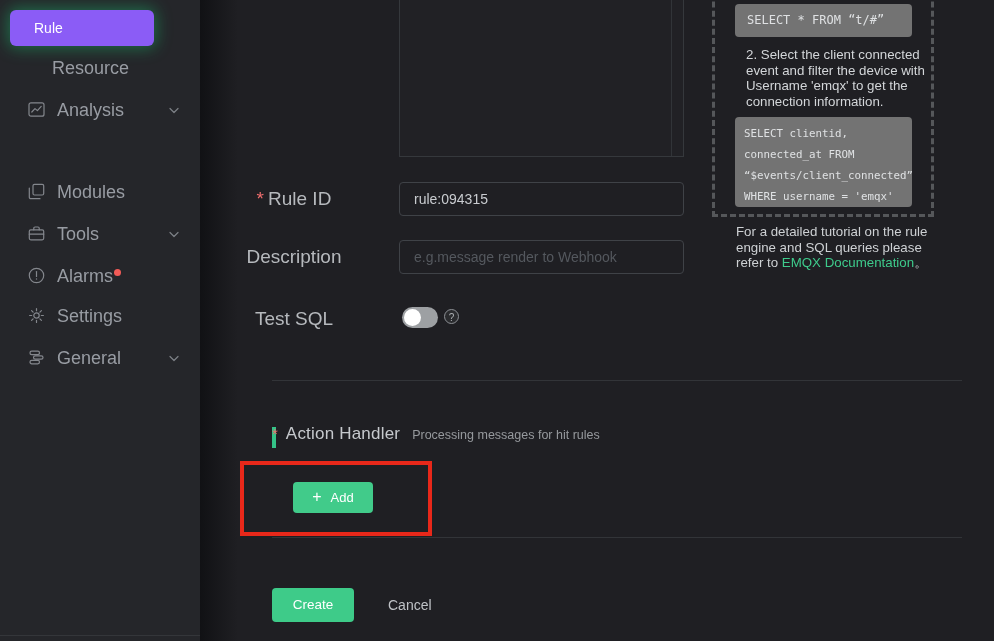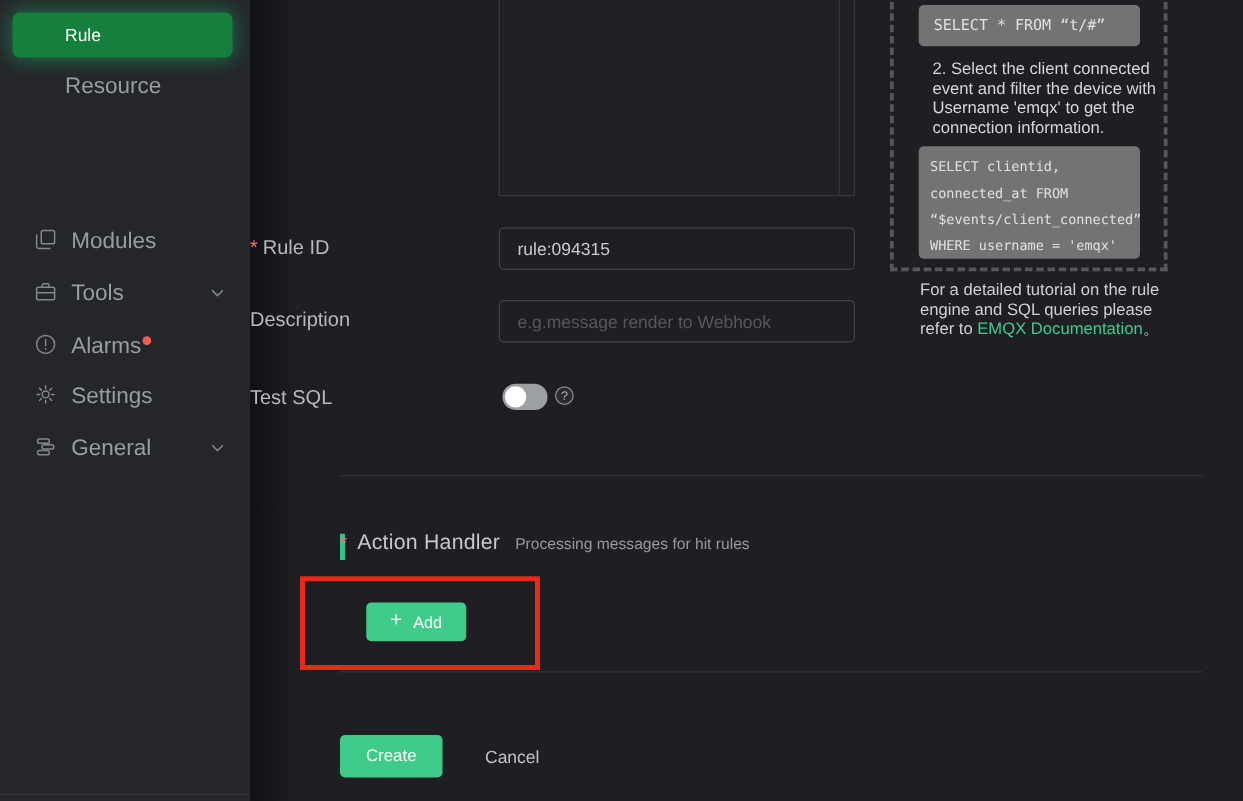--- a/index.html
+++ b/index.html
@@ -6,40 +6,40 @@
   body{
     width:994px;height:641px;position:relative;overflow:hidden;
     background:#1f1f23;
     font-family:"Liberation Sans","DejaVu Sans",sans-serif;
     -webkit-font-smoothing:antialiased;
   }
   
   .sidebar{position:absolute;left:0;top:0;width:200px;height:641px;background:#25262a;}
   .main-shadow{position:absolute;left:200px;top:0;width:38px;height:641px;
     background:linear-gradient(to right,rgba(5,6,8,.55),rgba(5,6,8,0));pointer-events:none;}
-  .rule-btn{position:absolute;left:10px;top:10px;width:176px;height:36px;border-radius:6px;
-    background:#15803d;color:#fff;font-size:14px;line-height:36px;padding-left:42px;box-sizing:border-box;
+  .rule-btn{position:absolute;left:10px;top:10px;width:144px;height:36px;border-radius:6px;
+    background:#8b5cf6;color:#fff;font-size:14px;line-height:36px;padding-left:24px;box-sizing:border-box;
     box-shadow:0 0 16px 2px rgba(24,198,116,.45);cursor:pointer;}
   .side-item{position:absolute;left:0;width:200px;height:30px;line-height:30px;
     color:#989ca3;font-size:18px;cursor:pointer;}
   .side-item .lbl{position:absolute;left:57px;top:0;}
   .side-item .lbl.noicon{left:52px;}
   .side-icon{position:absolute;left:28px;top:6px;width:17px;height:17px;}
   .side-chevron{position:absolute;left:169px;top:12px;width:10px;height:7px;}
   .alarm-dot{display:inline-block;width:7px;height:7px;border-radius:50%;background:#f25b57;
     margin-left:1px;vertical-align:6px;}
   .side-bottom-line{position:absolute;left:0;top:635px;width:200px;height:1px;background:#34363a;}
 
   
   .sql-editor{position:absolute;left:399px;top:-42px;width:285px;height:199px;box-sizing:border-box;
     background:#212125;border:1px solid #35383c;}
   .editor-scroll{position:absolute;right:11px;top:0;bottom:0;width:1px;background:#313438;}
 
   
-  .form-label{position:absolute;left:200px;width:188px;text-align:left;color:#b6b9bd;font-size:16px;height:20px;line-height:20px;}
+  .form-label{position:absolute;left:200px;width:188px;text-align:center;color:#b6b9bd;font-size:19px;height:20px;line-height:20px;}
   .req{color:#f16e6e;margin-right:4px;}
   .tb{position:absolute;left:399px;width:285px;height:34px;box-sizing:border-box;border:1px solid #3f4247;
     border-radius:4px;background:transparent;color:#c9ccd0;font-size:14px;padding:0 14px;outline:none;
     font-family:"Liberation Sans","DejaVu Sans",sans-serif;}
   .tb::placeholder{color:#54585e;opacity:1;}
   .toggle{position:absolute;left:402px;top:307px;width:36px;height:21px;border-radius:11px;background:#9da0a3;cursor:pointer;}
   .toggle .knob{position:absolute;left:2px;top:2px;width:17px;height:17px;border-radius:50%;background:#fff;}
   .help-icon{position:absolute;left:444px;top:309px;width:15px;height:15px;border-radius:50%;
     border:1px solid #8d9095;color:#aeb1b5;font-size:10px;line-height:15px;text-align:center;
     box-sizing:border-box;cursor:pointer;background:#2a2b2e;}
@@ -84,20 +84,30 @@
 <div class="sidebar">
 
   <div class="rule-btn">
     <span>Rule</span>
   </div>
 
   <div class="side-item" style="top:53px">
     <span class="lbl noicon">Resource</span>
   </div>
 
+  <div class="side-item" style="top:95px">
+    <svg class="icon side-icon" viewBox="0 0 17 17">
+      <rect x="1" y="1.8" width="15" height="13.4" rx="2"></rect>
+      <polyline points="3.8,11 7,7.6 9.4,9.6 13.2,5.4"></polyline>
+    </svg>
+    <span class="lbl">Analysis</span>
+    <svg class="chev side-chevron" viewBox="0 0 10 7">
+      <polyline points="1,1.5 5,5.5 9,1.5"></polyline>
+    </svg>
+  </div>
 
 
   <div class="side-item" style="top:177px">
     <svg class="icon side-icon" viewBox="0 0 17 17">
       <rect x="5" y="1.3" width="10.7" height="10.7" rx="1.5"></rect>
       <path d="M12 15.7H2.8a1.5 1.5 0 0 1-1.5-1.5V5"></path>
     </svg>
     <span class="lbl">Modules</span>
   </div>
 

